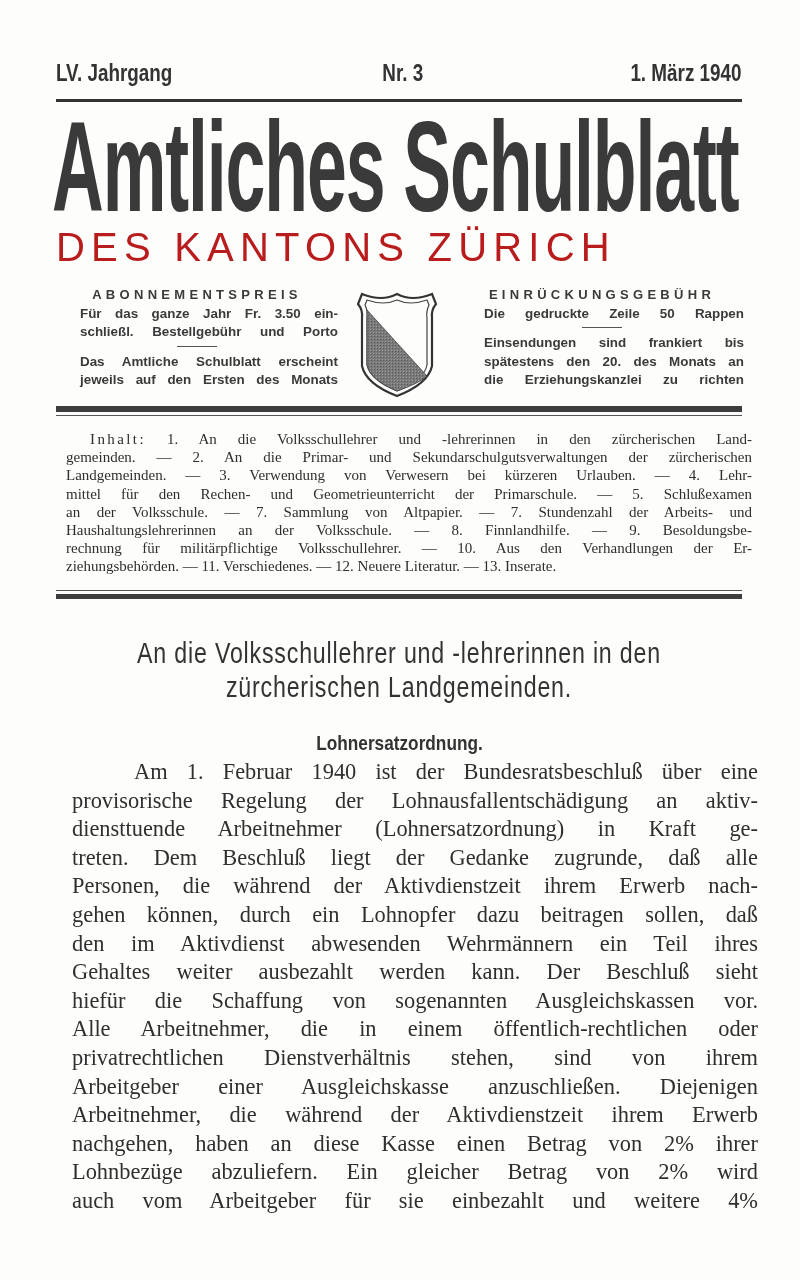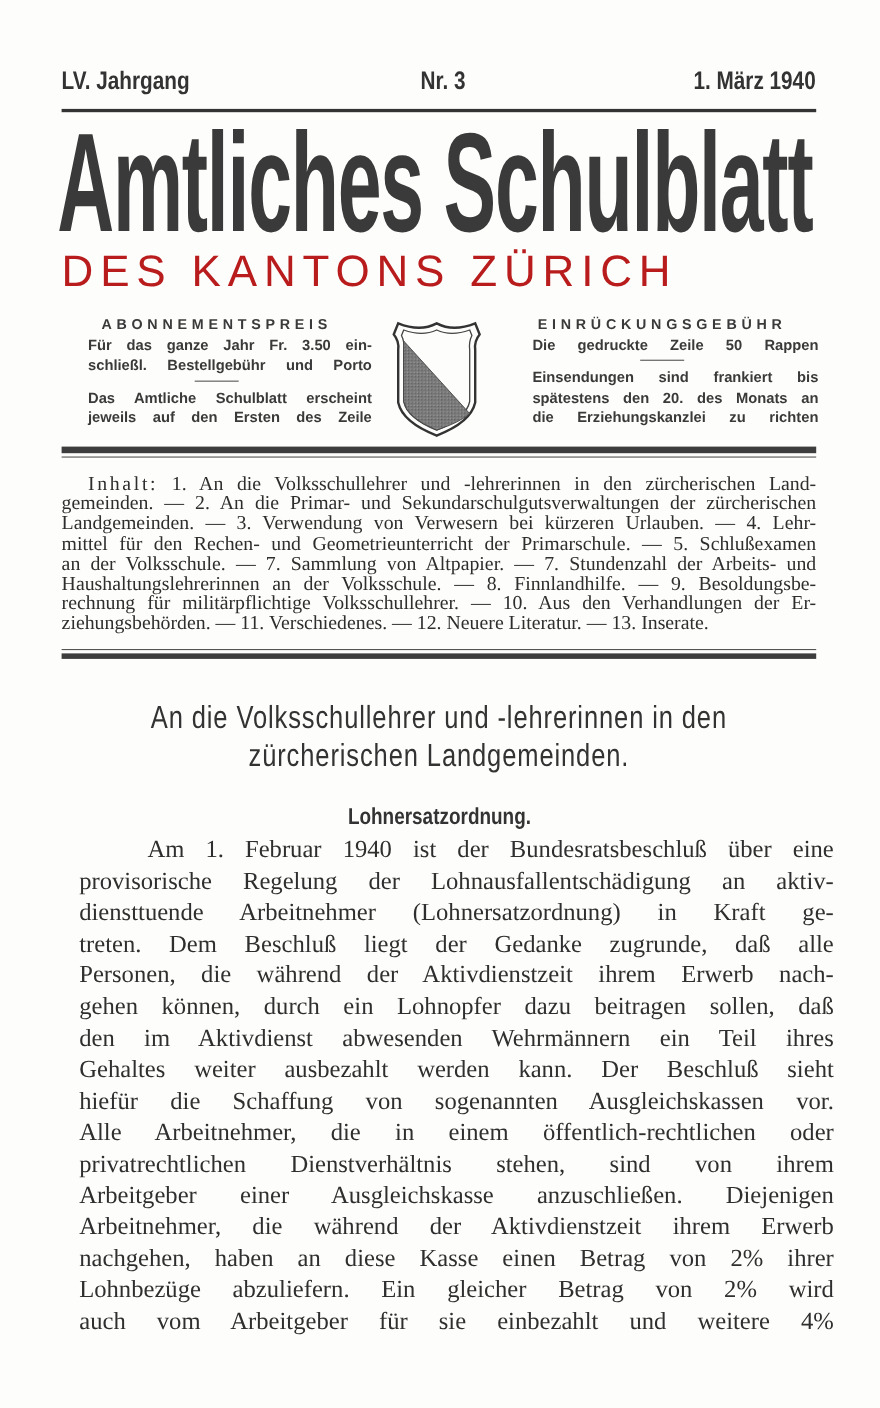--- a/index.html
+++ b/index.html
@@ -50,22 +50,22 @@
   .shield { position: absolute; left: 300px; top: 288px; width: 82px; height: 112px; }
 
   .double-rule-top { position: absolute; top: 406px; left: 0; width: 686px; }
   .double-rule-top .thick { height: 6px; background: #3d3d3d; }
   .double-rule-top .thin { height: 1px; background: #555; margin-top: 3px; }
   .double-rule-bot { position: absolute; top: 590px; left: 0; width: 686px; }
   .double-rule-bot .thin { height: 1px; background: #555; }
   .double-rule-bot .thick { height: 5px; background: #3d3d3d; margin-top: 3px; }
 
   .toc {
-    position: absolute; top: 430px; left: 0; width: 686px;
-    font-size: 18px; line-height: 18.2px; color: #2e2e2e;
+    position: absolute; top: 430px; left: 10px; width: 686px;
+    font-size: 15px; line-height: 18.2px; color: #2e2e2e;
     text-align: justify;
   }
   .toc .line { display: block; text-align: justify; text-align-last: justify; white-space: nowrap; }
   .toc .line.last { text-align-last: left; }
   .toc .indent { padding-left: 24px; }
   .toc .spaced { letter-spacing: 2.4px; }
 
   .article-title {
     position: absolute; top: 636px; left: 0; width: 686px; text-align: center;
     font-family: "Liberation Sans", sans-serif; font-weight: normal; color: #333;
@@ -102,21 +102,21 @@
     <span class="masthead-title">Amtliches Schulblatt</span>
   </div>
   <div class="subtitle">DES KANTONS ZÜRICH</div>
 
   <div class="info info-left">
     <span class="line heading">ABONNEMENTSPREIS</span>
     <span class="line justify">Für das ganze Jahr Fr. 3.50 ein-</span>
     <span class="line justify">schließl. Bestellgebühr und Porto</span>
     <div class="mini-rule"></div>
     <span class="line justify">Das Amtliche Schulblatt erscheint</span>
-    <span class="line justify">jeweils auf den Ersten des Zeile</span>
+    <span class="line justify">jeweils auf den Ersten des Monats</span>
   </div>
 
   <div class="shield">
     <svg width="82" height="112" viewBox="0 0 82 112">
       <defs>
         <pattern id="hatch" width="3" height="3" patternUnits="userSpaceOnUse">
           <rect width="3" height="3" fill="#7a7a7a"></rect>
           <rect width="1" height="1" fill="#5a5a5a"></rect>
           <rect x="2" y="2" width="1" height="1" fill="#9a9a9a"></rect>
         </pattern>

